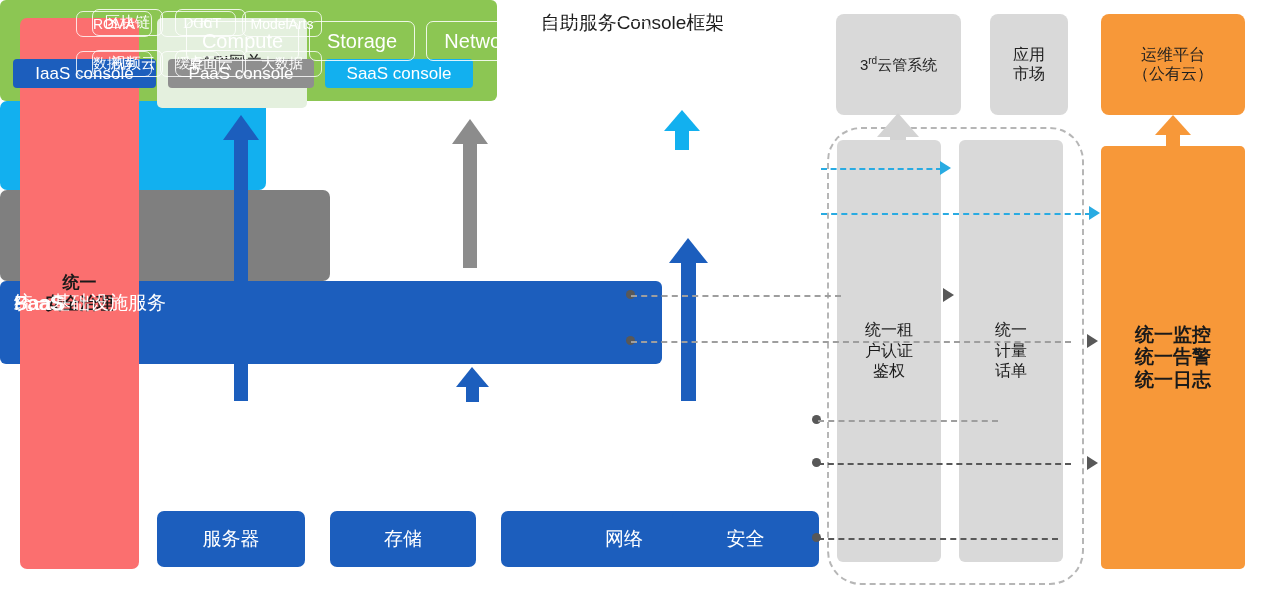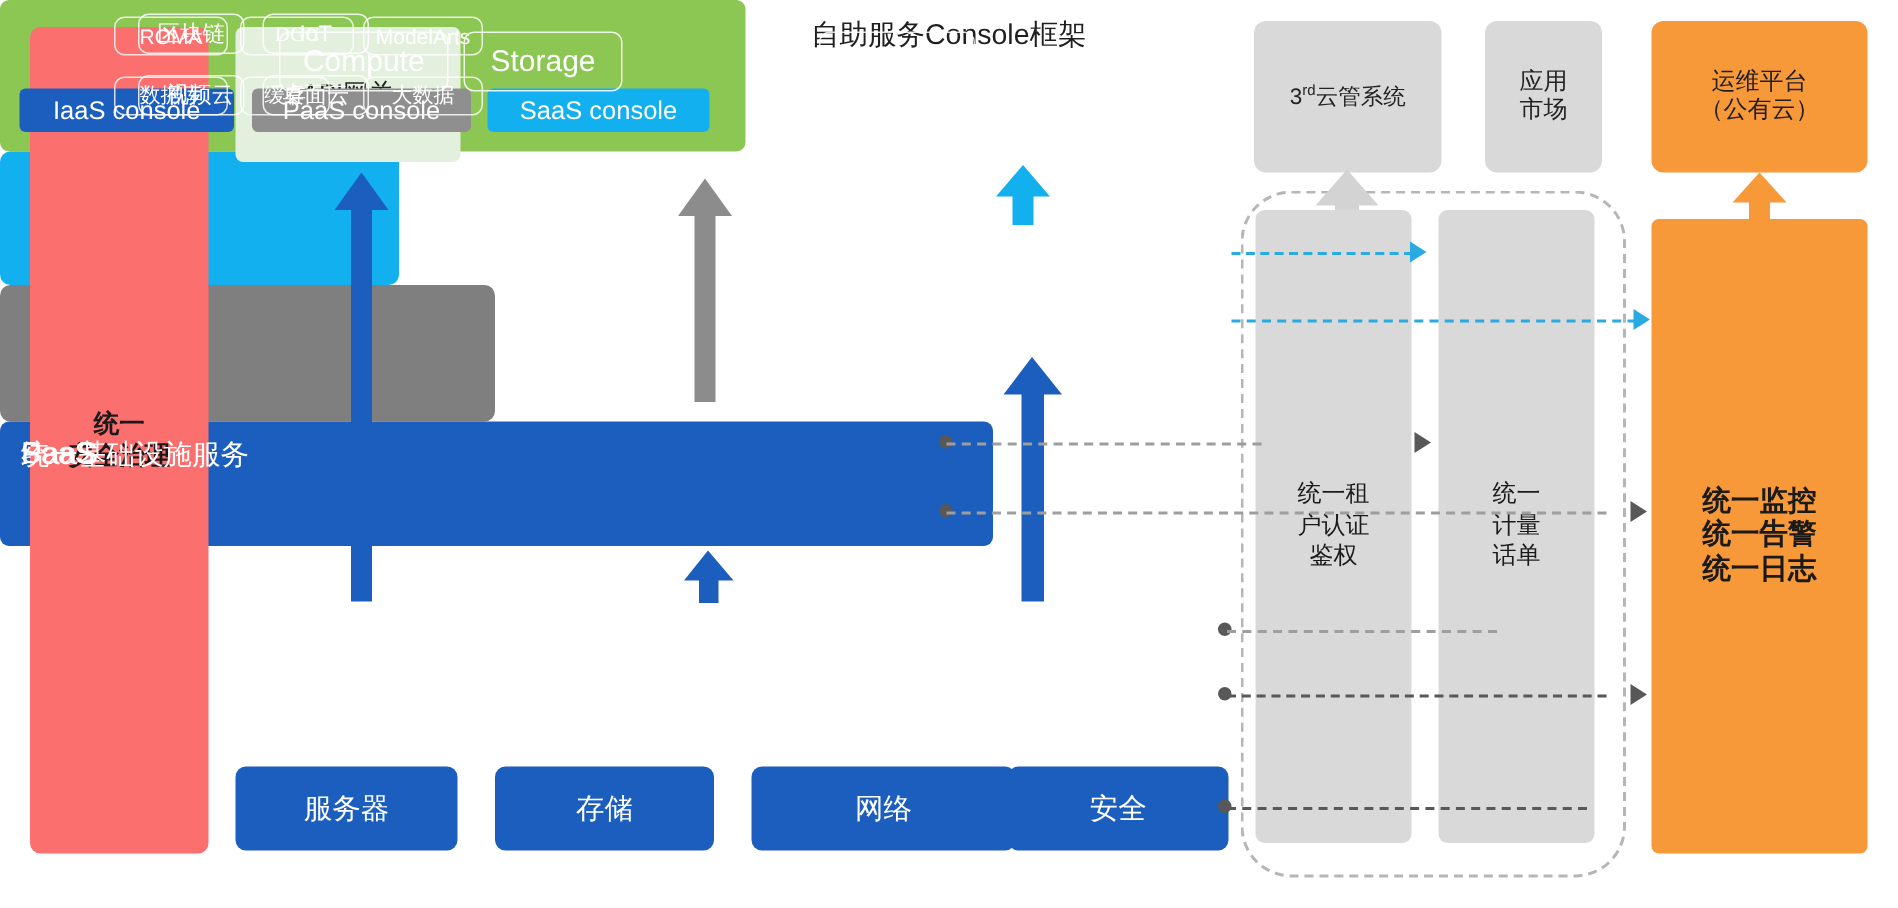--- a/index.html
+++ b/index.html
@@ -227,21 +227,21 @@
     background: #1c5ebd;
     border-radius: 7px;
     display: flex;
     align-items: center;
     justify-content: center;
     color: #ffffff;
     font-size: 19px;
   }
   #res-server  { left: 157px; width: 148px; }
   #res-storage { left: 330px; width: 146px; }
-  #res-network { left: 501px; width: 176px; }
+  #res-network { left: 501px; width: 176px; padding-left: 35px; }
   #res-security{ left: 672px; width: 147px; }
 
   
   #shared-services-container {
     position: absolute;
     left: 827px; top: 127px;
     width: 257px; height: 458px;
     border: 2.5px dashed #b6b6b6;
     border-radius: 34px;
     box-sizing: border-box;
@@ -369,20 +369,21 @@
     <div class="paas-chip" id="paas-modelarts">ModelArts</div>
     <div class="paas-chip" id="paas-db">数据库</div>
     <div class="paas-chip" id="paas-cache">缓存</div>
     <div class="paas-chip" id="paas-bigdata">大数据</div>
   </div>
 
   <div id="iaas-layer">
     <span class="layer-label">统一基础设施服务</span>
     <div class="iaas-chip" id="iaas-compute">Compute</div>
     <div class="iaas-chip" id="iaas-storage">Storage</div>
+    <div class="iaas-chip" id="iaas-network">Network</div>
     <div class="iaas-chip" id="iaas-cce">CCE</div>
   </div>
 
   <div class="resource-box" id="res-storage">存储</div>
   <div class="resource-box" id="res-server">服务器</div>
   <div class="resource-box" id="res-network">网络</div>
   <div class="resource-box" id="res-security">安全</div>
 
   <svg width="1265" height="605" style="position:absolute;left:0;top:0;pointer-events:none;">
 

